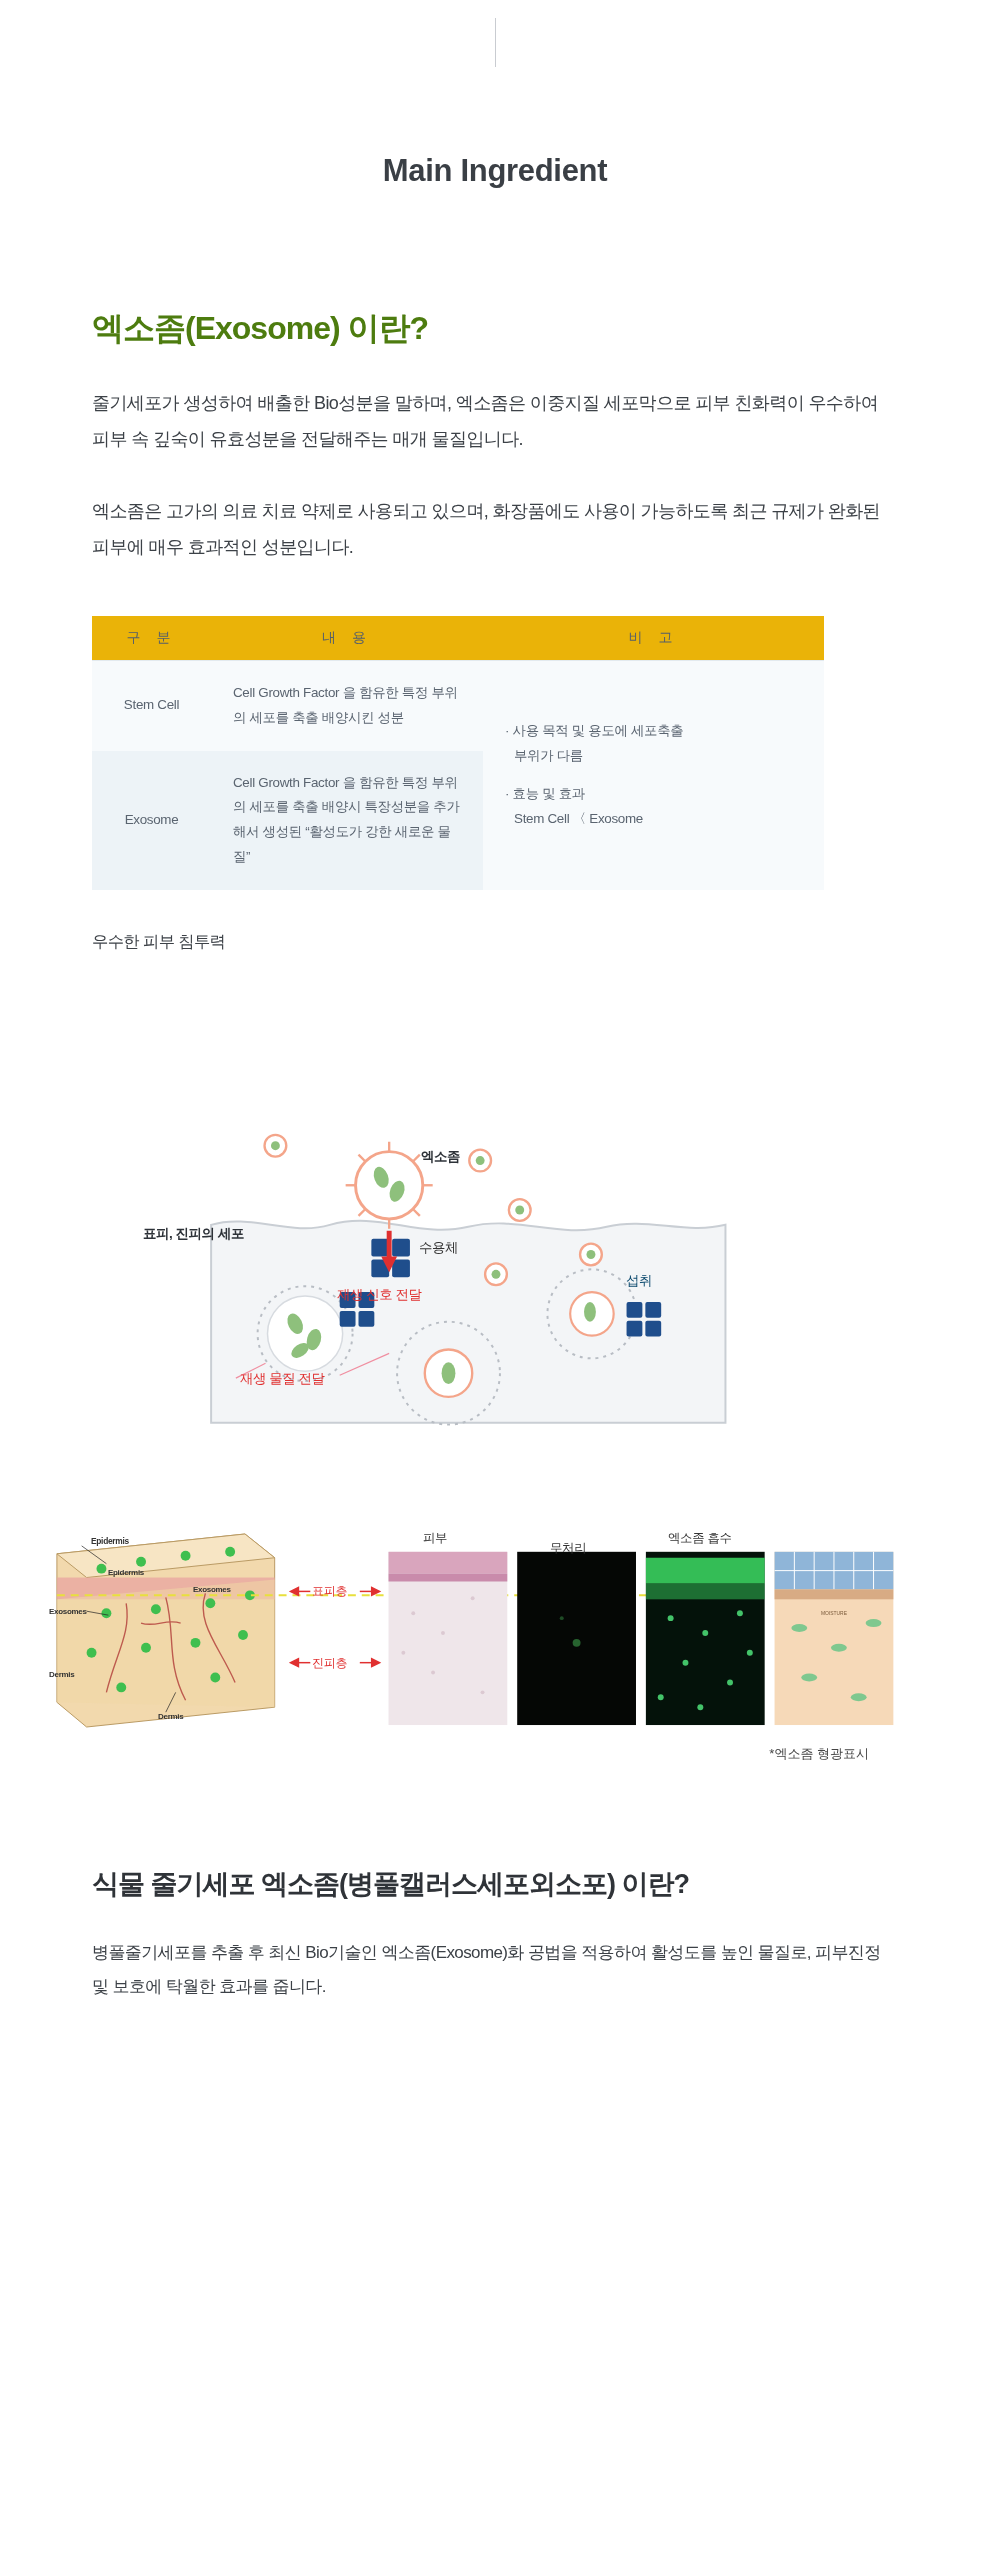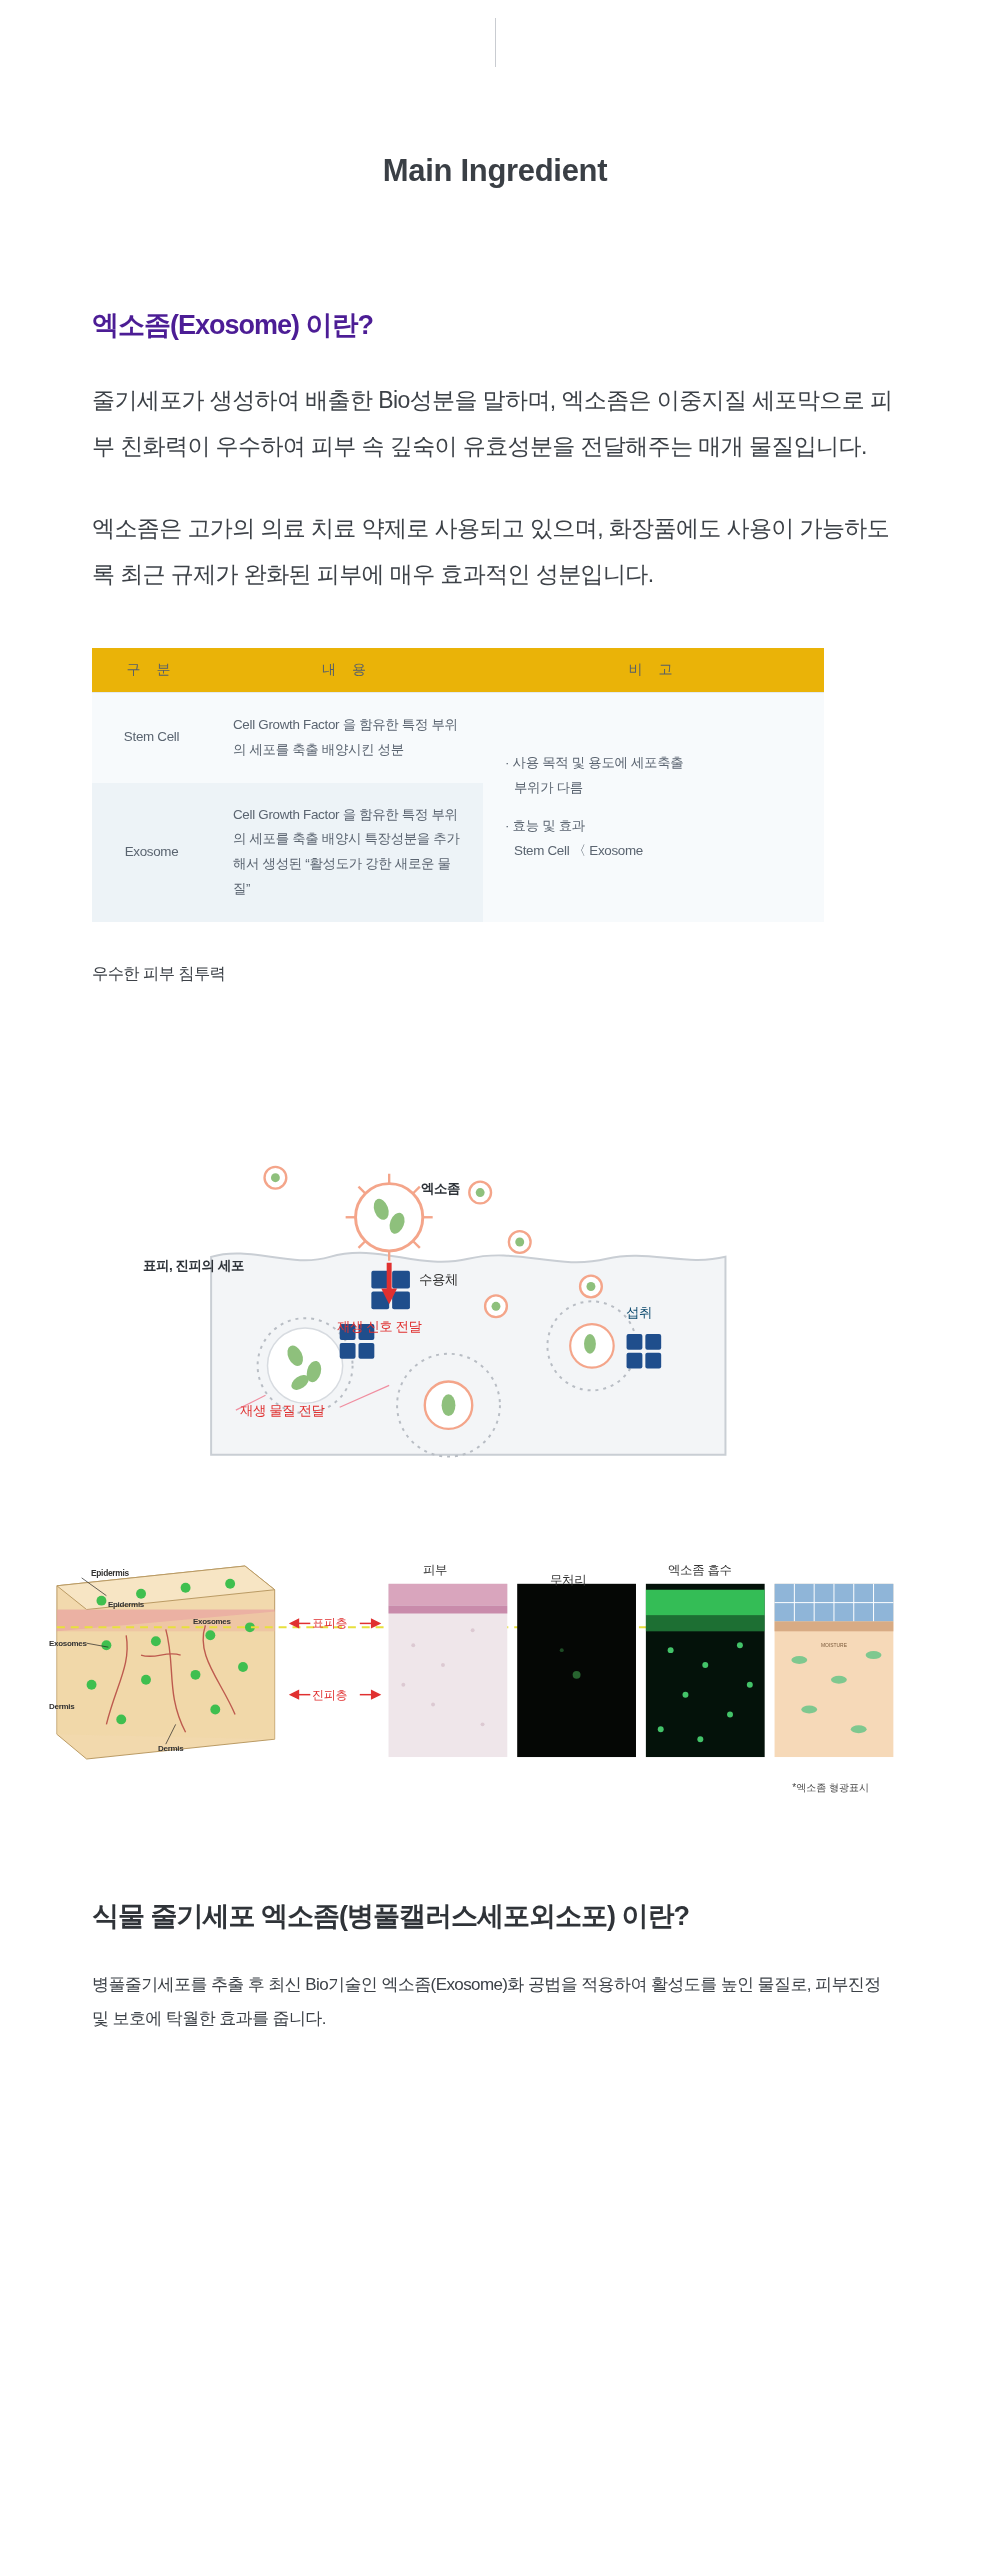--- a/index.html
+++ b/index.html
@@ -44,28 +44,28 @@
   }
   
   .content {
     position: absolute;
     top: 307px;
     left: 92px;
     width: 806px;
   }
   h2.section-title {
     margin: 0 0 34px 0;
-    font-size: 27px;
+    font-size: 32px;
     font-weight: bold;
-    color: #4c1d95;
+    color: #4d7c0f;
     letter-spacing: -1px;
   }
   p.body-text {
     margin: 0;
-    font-size: 23px;
+    font-size: 18px;
     line-height: 2.0;
     color: #3c4147;
     letter-spacing: -0.6px;
   }
   p.body-text + p.body-text { margin-top: 36px; }
 
   
   .table-wrap {
     margin-top: 51px;
     width: 732px;
@@ -153,21 +153,21 @@
   .ph-caption {
     position: absolute;
     font-size: 12.4px;
     color: #333;
     letter-spacing: -0.3px;
   }
   .ph-note {
     position: absolute;
     right: 59px;
     bottom: -26px;
-    font-size: 10px;
+    font-size: 13px;
     color: #444;
     margin-top: 20px;
   }
   .layer-label {
     position: absolute;
     font-size: 12px;
     color: #e03030;
     letter-spacing: -0.3px;
   }
 

